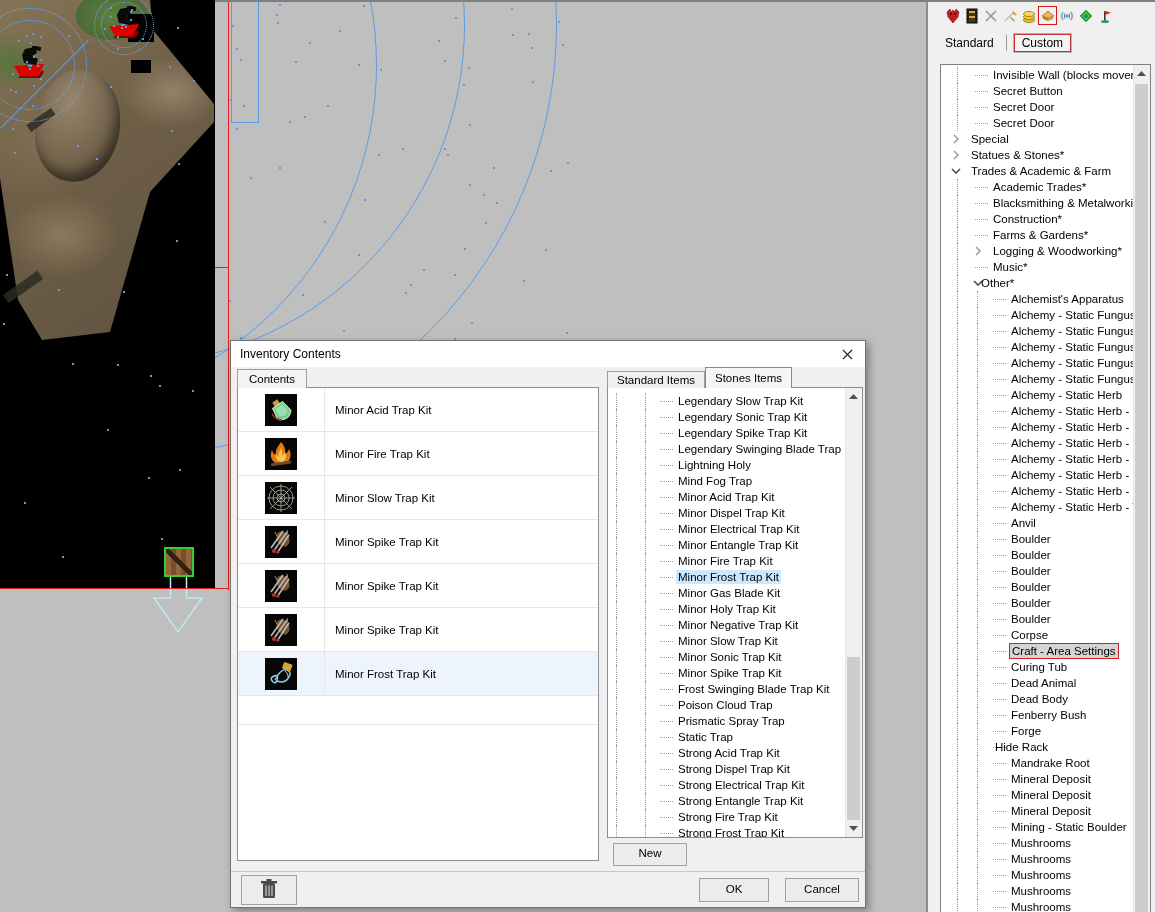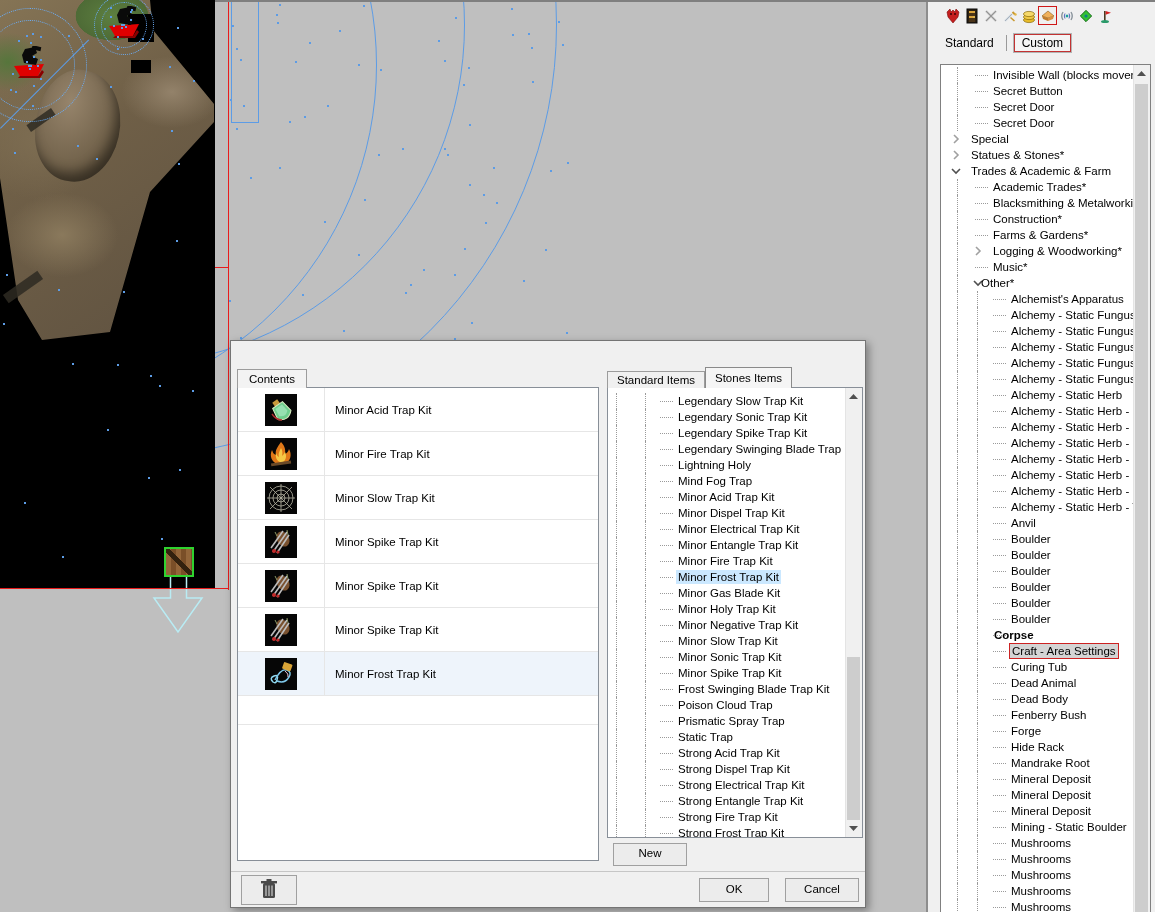--- a/index.html
+++ b/index.html
@@ -276,20 +276,28 @@
   <div class="crate"></div>
   <div class="drop-arrow">
     <svg width="56" height="58" viewBox="0 0 56 58">
       <path d="M20.5 0 L20.5 21 L4 21 L28 55 L52 21 L36.5 21 L36.5 0" fill="none" stroke="#b9ecf4" stroke-width="1.5"></path>
     </svg>
   </div>
 
   <div class="topline"></div>
 
   <div class="dialog">
+    <div class="titlebar">
+      <span class="title">Inventory Contents</span>
+      <span class="close">
+        <svg width="11" height="11" viewBox="0 0 11 11">
+            <path d="M1 1 L10 10 M10 1 L1 10" stroke="#222" stroke-width="1.1"></path>
+          </svg>
+      </span>
+    </div>
 
     <div class="tab-contents">Contents</div>
     <div class="cl" id="contents-list">
         <div class="cl-row">
           <div class="cl-icon">
             <svg width="32" height="32" viewBox="0 0 32 32">
               <rect width="32" height="32" fill="#060606"></rect>
               <g transform="rotate(-35 16 16)">
                 <rect x="13" y="5" width="6" height="5" fill="#c89a3c"></rect>
                 <path d="M10 10 L22 10 L24 22 Q16 30 8 22 Z" fill="#6fcf8e" stroke="#d8ecc0" stroke-width="1"></path>
@@ -879,21 +887,21 @@
           <div class="p-row">
             <div class="guide" style="left: 16px;"></div>
             <div class="guide" style="left: 36px;"></div>
             <div class="dash" style="left: 52px;"></div>
             <span class="p-label" style="left: 68px;">Boulder</span>
           </div>
           <div class="p-row">
             <div class="guide" style="left: 16px;"></div>
             <div class="guide" style="left: 36px;"></div>
             <div class="dash" style="left: 52px;"></div>
-            <span class="p-label" style="left: 51px; font-weight: bold;">Corpse</span>
+            <span class="p-label" style="left: 68px;">Corpse</span>
           </div>
           <div class="p-row">
             <div class="guide" style="left: 16px;"></div>
             <div class="guide" style="left: 36px;"></div>
             <div class="dash" style="left: 52px;"></div>
             <span class="p-label sel" style="left: 68px;">Craft - Area Settings</span>
           </div>
           <div class="p-row">
             <div class="guide" style="left: 16px;"></div>
             <div class="guide" style="left: 36px;"></div>
@@ -921,21 +929,21 @@
           <div class="p-row">
             <div class="guide" style="left: 16px;"></div>
             <div class="guide" style="left: 36px;"></div>
             <div class="dash" style="left: 52px;"></div>
             <span class="p-label" style="left: 68px;">Forge</span>
           </div>
           <div class="p-row">
             <div class="guide" style="left: 16px;"></div>
             <div class="guide" style="left: 36px;"></div>
             <div class="dash" style="left: 52px;"></div>
-            <span class="p-label" style="left: 68px;">Hide Rack</span>
+            <span class="p-label" style="left: 52px;">Hide Rack</span>
           </div>
           <div class="p-row">
             <div class="guide" style="left: 16px;"></div>
             <div class="guide" style="left: 36px;"></div>
             <div class="dash" style="left: 52px;"></div>
             <span class="p-label" style="left: 68px;">Mandrake Root</span>
           </div>
           <div class="p-row">
             <div class="guide" style="left: 16px;"></div>
             <div class="guide" style="left: 36px;"></div>

